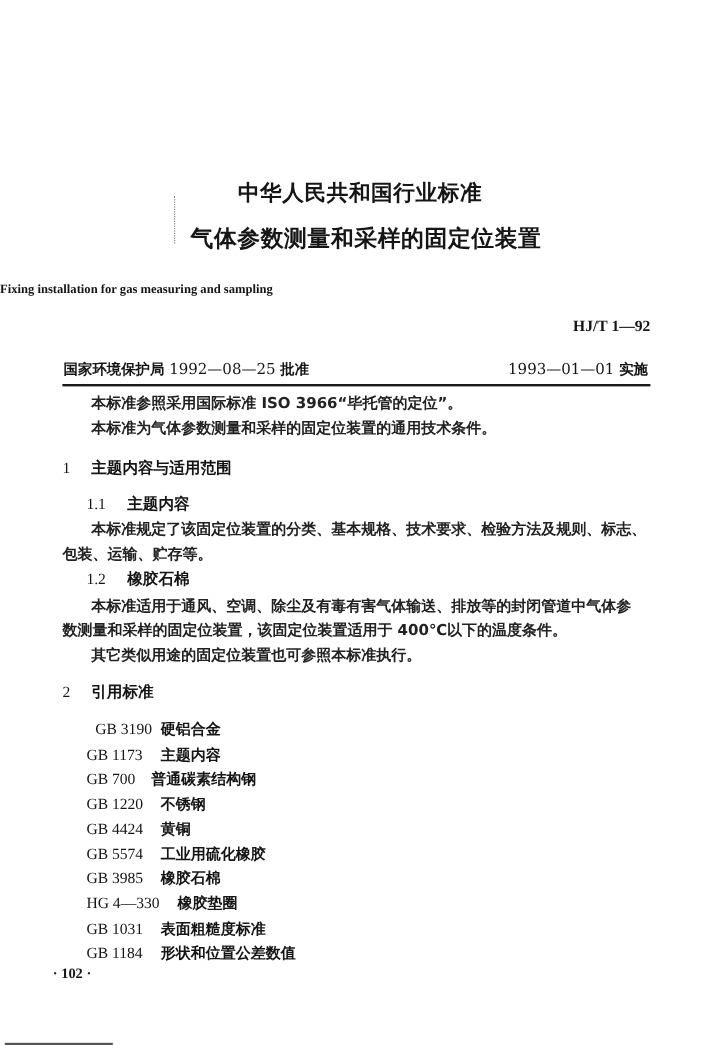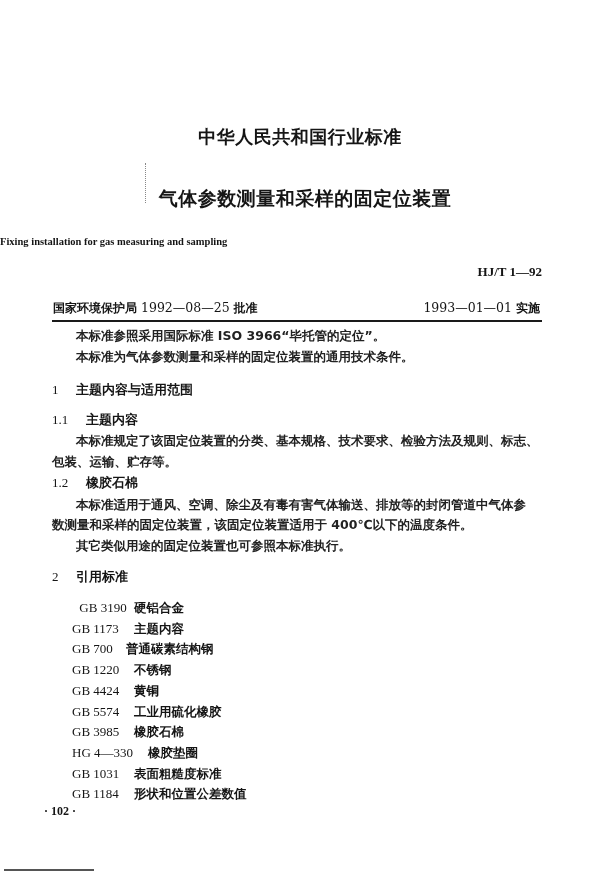--- a/index.html
+++ b/index.html
@@ -10,21 +10,21 @@
     body {
       width: 600px;
       height: 871px;
       position: relative;
       overflow: hidden;
       color: #151515;
       font-family: "DejaVu Serif", "Liberation Serif", serif;
     }
     .abs { position: absolute; white-space: nowrap; }
     .std-category {
-      left: 0; width: 600px; top: 125px;
+      left: 0; width: 600px; top: 149px;
       text-align: center;
       font-family: "DejaVu Sans", sans-serif;
       font-weight: bold;
       font-size: 18px;
       letter-spacing: 0.5px;
     }
     .doc-title {
       left: 0; width: 600px; top: 186px;
       text-align: center;
       font-family: "DejaVu Sans", sans-serif;
@@ -81,21 +81,21 @@
       font-weight: bold;
       font-size: 13px;
       left: 52px;
     }
     .heading .num {
       font-family: "Liberation Serif", serif;
       font-weight: normal;
       display: inline-block;
       width: 24px;
     }
-    .heading .num2 { width: 34px; }
+    .heading .num2 { width: 34px; margin-left: 20px; }
     .ref-row {
       left: 72px;
       font-size: 12.5px;
       font-family: "DejaVu Sans", sans-serif;
       font-weight: bold;
     }
     .ref-row .code {
       font-family: "Liberation Serif", serif;
       font-weight: normal;
       font-size: 13px;

